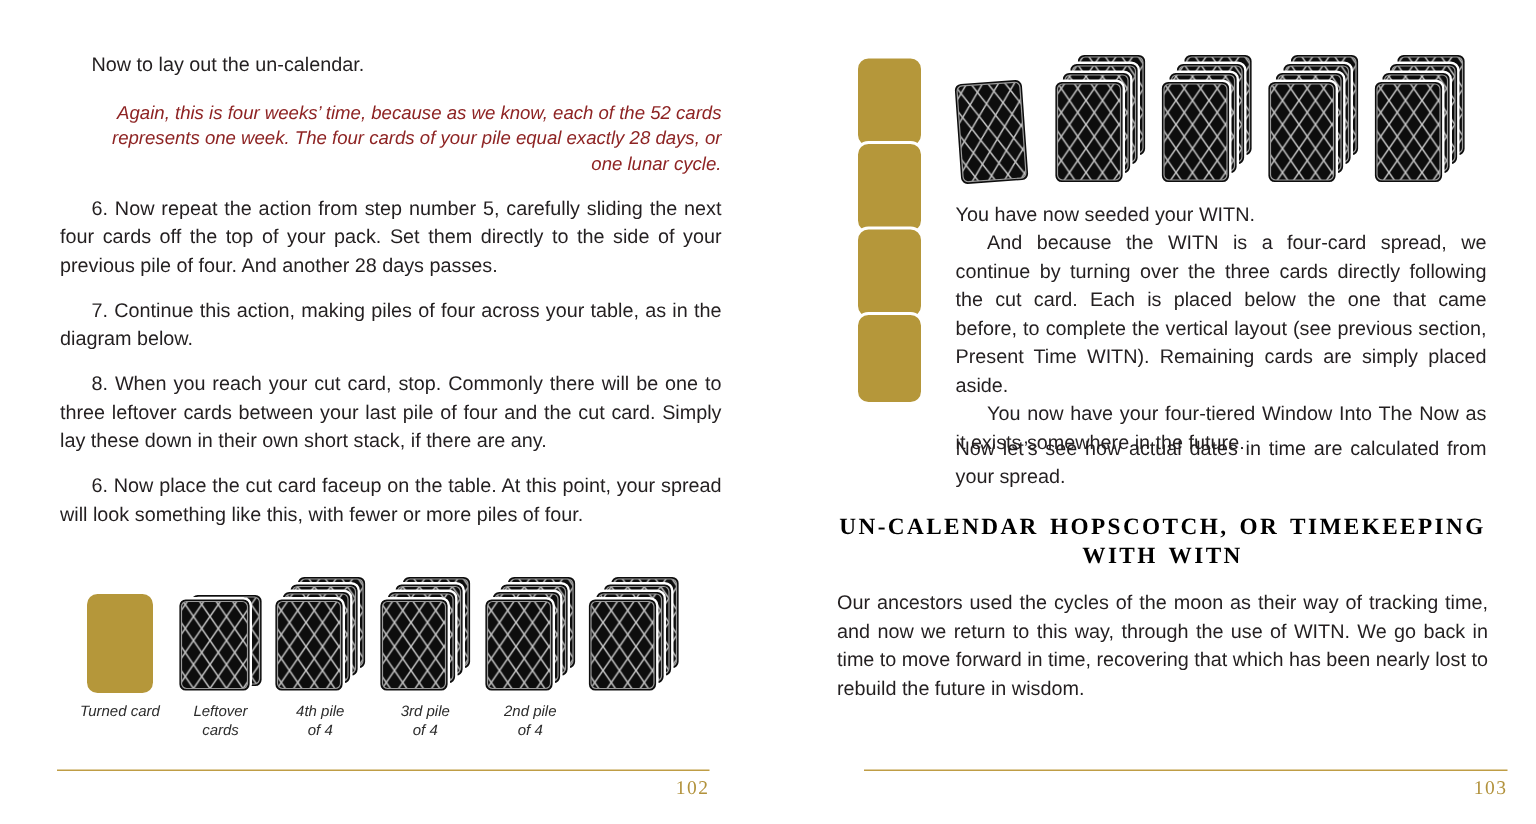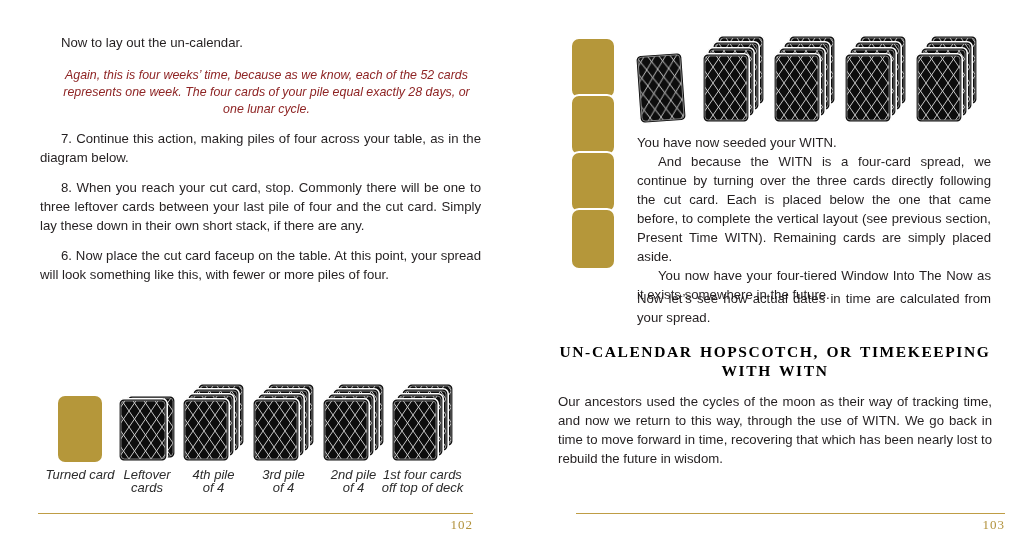--- a/index.html
+++ b/index.html
@@ -7,35 +7,35 @@
     width:1024px;height:549px;position:relative;background:#ffffff;
     font-family:"Liberation Sans",sans-serif;color:#231f20;overflow:hidden;
   }
   .abs{position:absolute;}
   
   .bodytext{font-size:13.2px;line-height:19px;text-align:justify;}
   .bodytext p{margin:0 0 11px 0;text-indent:21px;}
   .bodytext p.tight{margin-bottom:0;}
   p.note{
     color:#8e2424;font-style:italic;font-size:12.4px;line-height:17px;
-    text-align:center;text-indent:0;margin:15px 0 11px 12px;
+    text-align:right;text-indent:0;margin:15px 0 11px 12px;
   }
   
   .rp-text{font-size:13.2px;line-height:19px;text-align:justify;}
   .rp-text p{margin:0;text-indent:21px;}
   .rp-text p.no-indent{text-indent:0;}
   
   .gold-heading{
     font-family:"Liberation Serif",serif;font-weight:700;
     font-size:15.5px;line-height:19px;letter-spacing:1.6px;word-spacing:2px;
     color:#000000;text-align:center;
   }
   
   .pile-label{
-    font-style:italic;font-size:13px;line-height:13px;color:#2b2b2b;
+    font-style:italic;font-size:10px;line-height:13px;color:#2b2b2b;
     text-align:center;white-space:pre-line;position:absolute;
   }
   
   .gold-col-card{
     position:absolute;width:46px;height:62px;border-radius:9px;
     border:2px solid #ffffff;box-sizing:border-box;
   }
   
   .footer-rule{height:1px;background:#bf9d45;}
   .page-number{
@@ -45,20 +45,21 @@
   svg{display:block;}
 </style>
 </head>
 <body>
 
 <div class="abs" style="left:0;top:0;width:512px;height:549px;">
 
   <div class="abs bodytext" style="left:40px;top:30px;width:441px;padding-top:3px;">
     <p>Now to lay out the un-calendar.</p>
     <p class="note">Again, this is four weeks’ time, because as we know, each of the 52 cards represents one week. The four cards of your pile equal exactly 28 days, or one lunar cycle.</p>
+    <p>6. Now repeat the action from step number 5, carefully sliding the next four cards off the top of your pack. Set them directly to the side of your previous pile of four. And another 28 days passes.</p>
     <p>7. Continue this action, making piles of four across your table, as in the diagram below.</p>
     <p>8. When you reach your cut card, stop. Commonly there will be one to three leftover cards between your last pile of four and the cut card. Simply lay these down in their own short stack, if there are any.</p>
     <p>6. Now place the cut card faceup on the table. At this point, your spread will look something like this, with fewer or more piles of four.</p>
   </div>
 
   <div class="abs" id="left-diagram" style="left:0;top:0;width:512px;height:549px;">
       <div class="abs" style="left: 58px; top: 396px;">
         <svg width="44" height="66" viewBox="0 0 44 66">
           <rect x="0" y="0" width="44" height="66" rx="7" fill="#b5973a"></rect>
         </svg>
@@ -146,22 +147,20 @@
           <rect x="15.8" y="0.8" width="46.4" height="62.4" rx="5" fill="#0d0d0d" stroke="#ffffff" stroke-width="1.6"></rect>
           <rect x="18" y="3" width="42" height="58" rx="3.5" fill="url(#diamond-pat-5)" stroke="#9c9c9c" stroke-width="0.8"></rect>
           <rect x="10.8" y="5.8" width="46.4" height="62.4" rx="5" fill="#0d0d0d" stroke="#ffffff" stroke-width="1.6"></rect>
           <rect x="13" y="8" width="42" height="58" rx="3.5" fill="url(#diamond-pat-5)" stroke="#9c9c9c" stroke-width="0.8"></rect>
           <rect x="5.8" y="10.8" width="46.4" height="62.4" rx="5" fill="#0d0d0d" stroke="#ffffff" stroke-width="1.6"></rect>
           <rect x="8" y="13" width="42" height="58" rx="3.5" fill="url(#diamond-pat-5)" stroke="#9c9c9c" stroke-width="0.8"></rect>
           <rect x="0.8" y="15.8" width="46.4" height="62.4" rx="5" fill="#0d0d0d" stroke="#ffffff" stroke-width="1.6"></rect>
           <rect x="3" y="18" width="42" height="58" rx="3.5" fill="url(#diamond-pat-5)" stroke="#9c9c9c" stroke-width="0.8"></rect>
         </svg>
       </div>
-      <div class="pile-label" style="left: 367.5px; top: 468px; width: 110px;">1st four cards
-off top of deck</div>
     </div>
 
   <div class="abs footer-rule" style="left:38px;top:513px;width:435px;"></div>
   <div class="abs page-number" style="left:38px;top:517px;width:435px;">102</div>
 </div>
 
 <div class="abs" style="left:512px;top:0;width:512px;height:549px;">
 
   <div class="abs" id="gold-column" style="left:58px;top:37px;width:46px;height:234px;">
       <div class="gold-col-card" style="left: 0px; top: 0px; background: rgb(181, 151, 58); z-index: 1;"></div>

